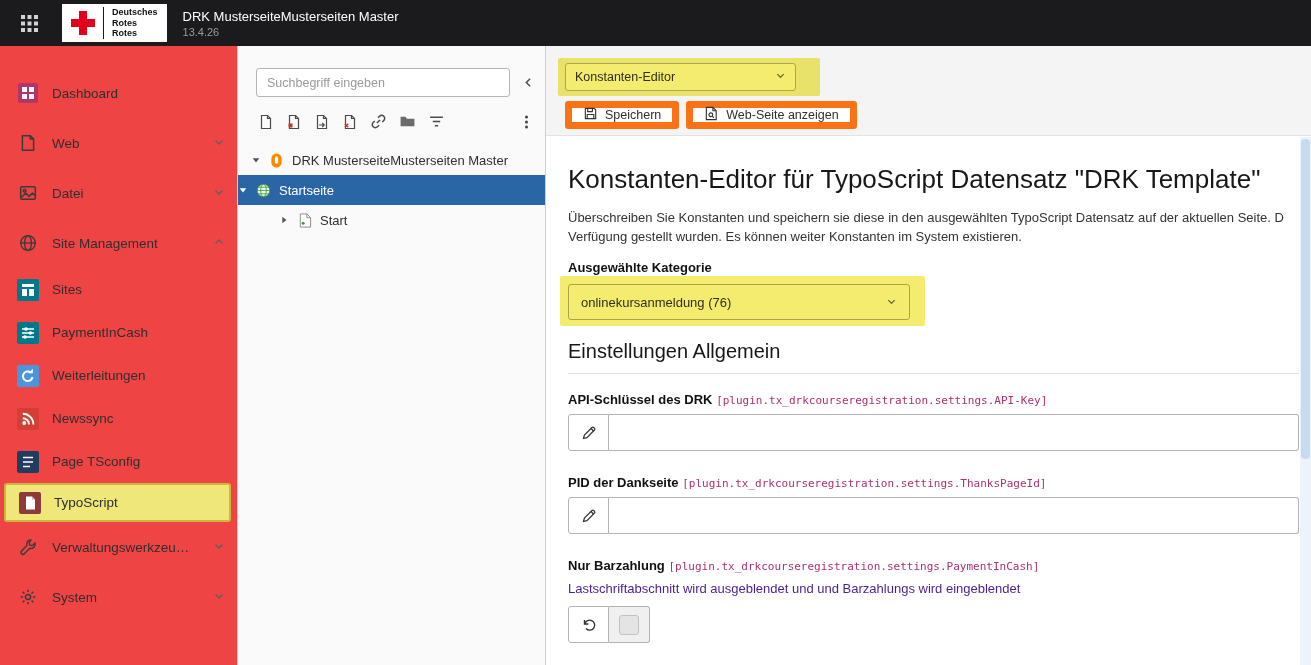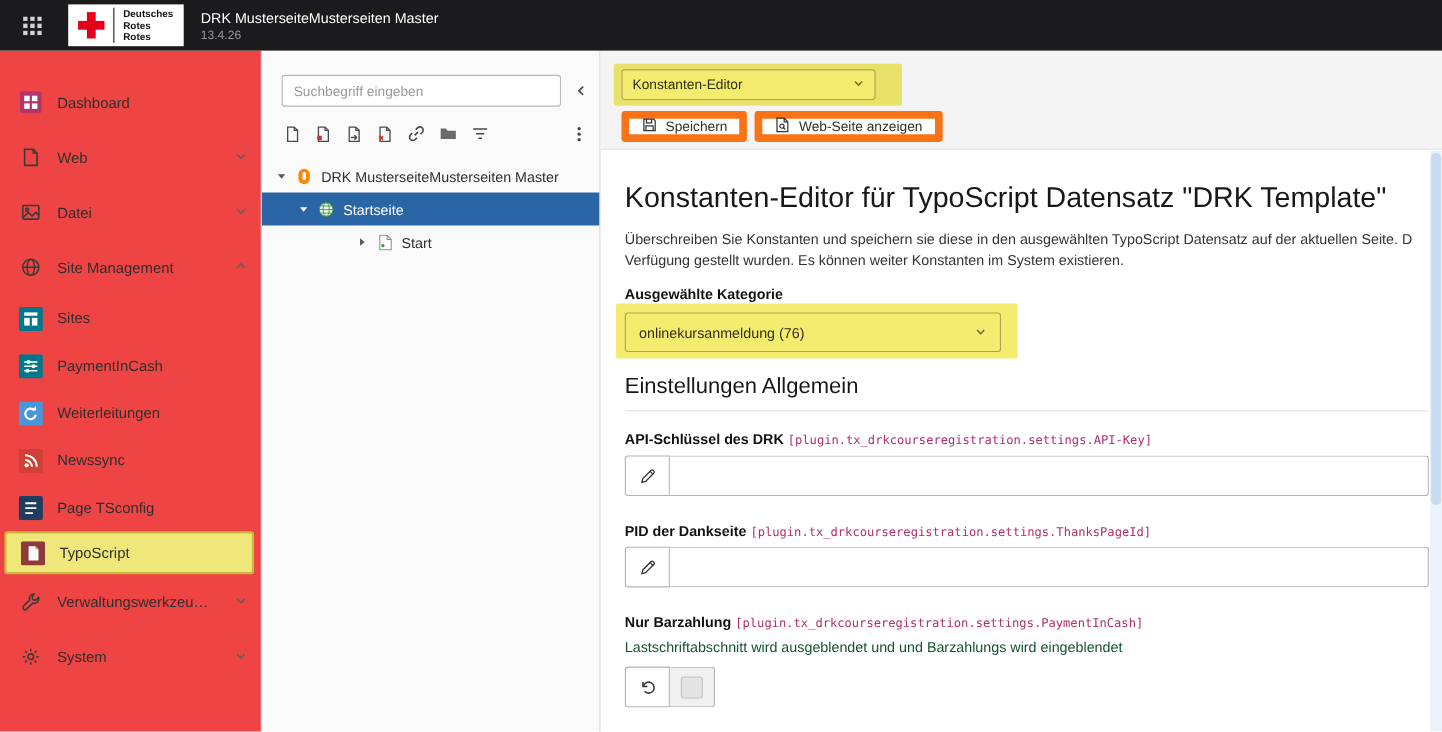--- a/index.html
+++ b/index.html
@@ -45,21 +45,21 @@
 .search-input::placeholder { color:#9a9a9a; }
 .collapse-btn,.tool-btn { background:none; border:none; display:flex; align-items:center;
   justify-content:center; cursor:pointer; padding:0; }
 .tree-toolbar { display:flex; align-items:center; gap:12px; padding:16px 16px 0 20px; }
 .tb-spacer { flex:1; }
 .tree { margin-top:15px; font-size:13px; color:#2f2f2f; }
 .tree-row { height:30px; display:flex; align-items:center; gap:7px; cursor:pointer; padding-right:8px; }
 .tree-row .caret { width:10px; display:flex; justify-content:center; }
 .tree-row .nico { width:17px; display:flex; justify-content:center; }
 .tree-row.selected { background:#2a65a5; color:#fff; }
-.indent-0 { padding-left:13px; } .indent-1 { padding-left:33px; } .indent-2 { padding-left:86px; }
+.indent-0 { padding-left:13px; } .indent-1 { } .indent-2 { padding-left:41px; }
 
 
 .content { flex:1; background:#fff; position:relative; overflow:hidden; }
 .docheader { height:90px; background:#f4f4f4; border-bottom:1px solid #e2e2e2; padding:17px 0 0 19px; }
 .module-select { width:231px; height:28px; background:#fff; border:1px solid #b4b4b4; border-radius:3px;
   display:flex; align-items:center; justify-content:space-between; padding:0 9px;
   font-size:12.5px; color:#333; cursor:pointer; }
 .doc-buttons { display:flex; gap:7px; margin-top:10px; }
 .btn { height:28px; display:inline-flex; align-items:center; gap:7px; background:#fff;
   border:7px solid #f97316; border-radius:3px; padding:0 11px; font-size:12.5px; color:#2f2f2f;
@@ -76,21 +76,21 @@
 .sep { border:none; border-top:1px solid #e1e1e1; margin:10px 12px 0 0; }
 .field { margin-top:18px; }
 .field + .field { margin-top:24px; }
 .field-label { font-size:13px; font-weight:bold; color:#111; }
 .field-path { font-family:"DejaVu Sans Mono", monospace; font-size:11px; color:#ae2f6f; font-weight:normal; }
 .input-group { display:flex; height:37px; margin:7px 12px 0 0; }
 .icon-btn { width:41px; background:#fff; border:1px solid #b3b3b3; border-radius:3px 0 0 3px;
   display:flex; align-items:center; justify-content:center; cursor:pointer; }
 .text-input { flex:1; border:1px solid #b3b3b3; border-left:none; border-radius:0 3px 3px 0;
   font-size:13px; padding:0 10px; color:#333; background:#fff; outline:none; }
-.field-desc { margin-top:8px; font-size:13px; color:#14532d; }
+.field-desc { margin-top:8px; font-size:13px; color:#4c1d95; }
 .check-group { display:flex; height:37px; margin-top:10px; width:83px; }
 .check-cell { width:41px; background:#f0f0f0; border:1px solid #b3b3b3; border-left:none;
   border-radius:0 3px 3px 0; display:flex; align-items:center; justify-content:center; }
 .checkbox { width:20px; height:20px; background:#e4e4e4; border:1px solid #c2c2c2; border-radius:3px; cursor:pointer; }
 
 
 .hl { position:absolute; background:#f3ec6f; mix-blend-mode:multiply; border-radius:2px;
   pointer-events:none; z-index:5; }
 #hl-module   { left:12px; top:12px;  width:262px; height:38px; }
 #hl-category { left:14px; top:230px; width:365px; height:50px; }

